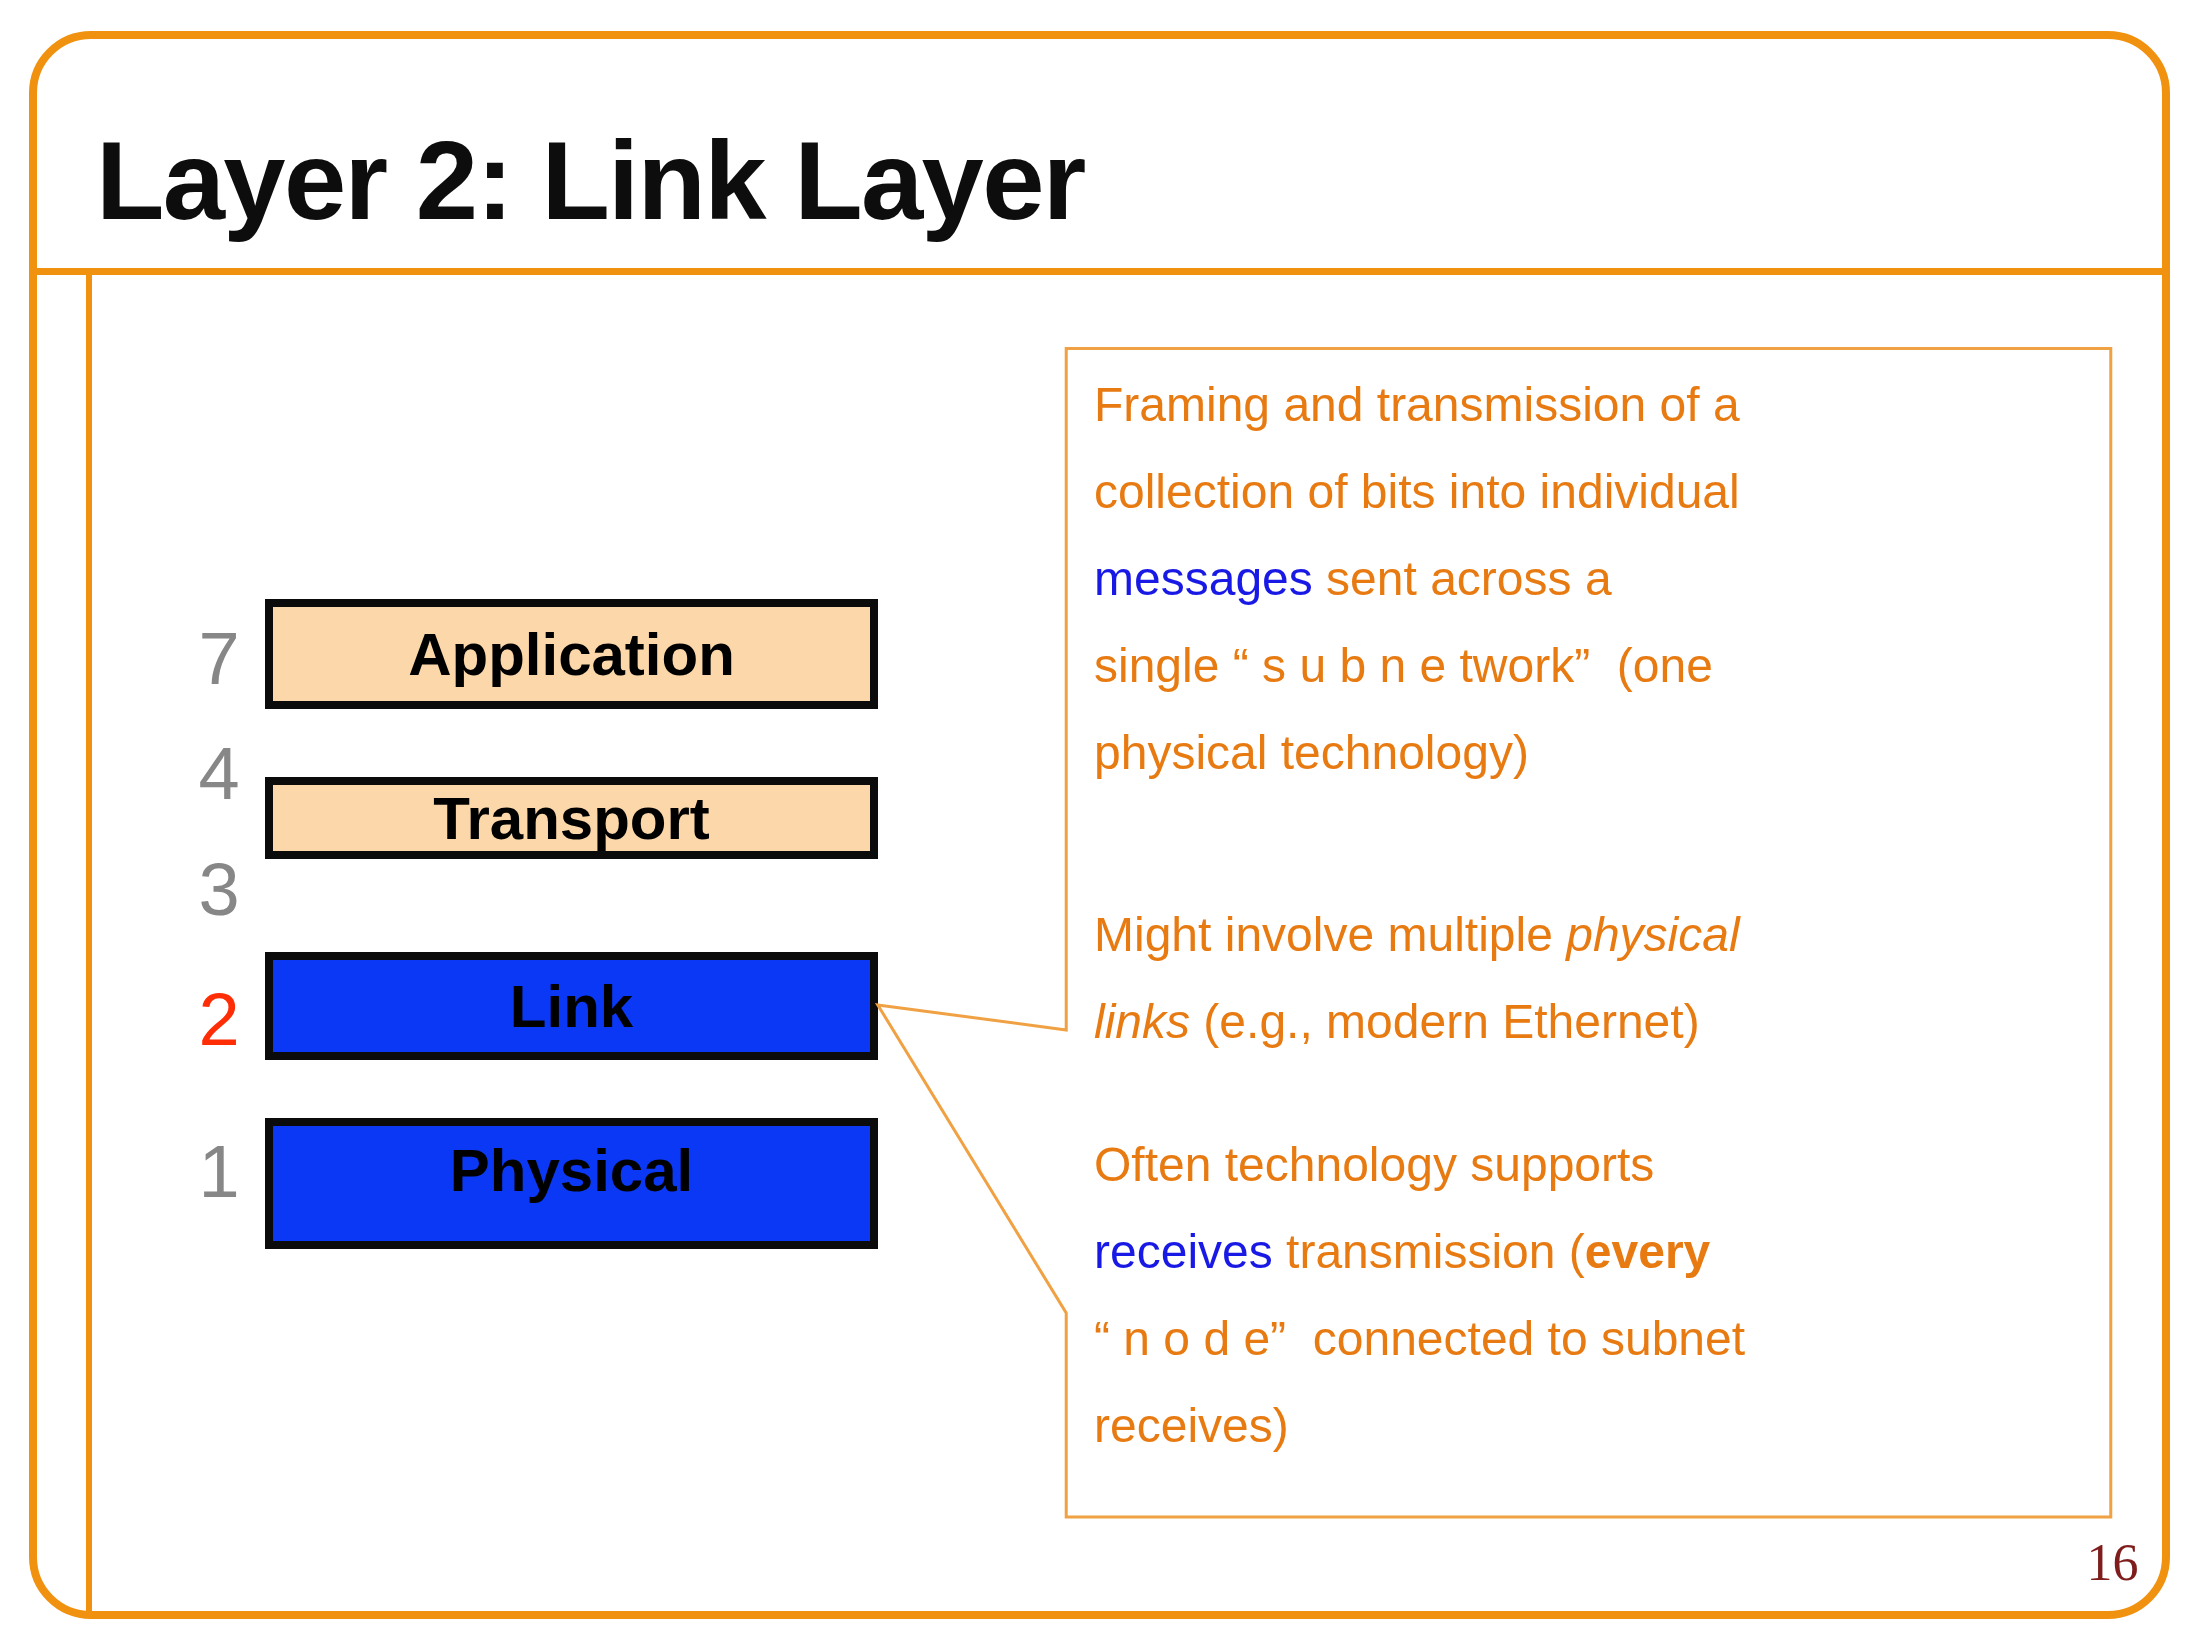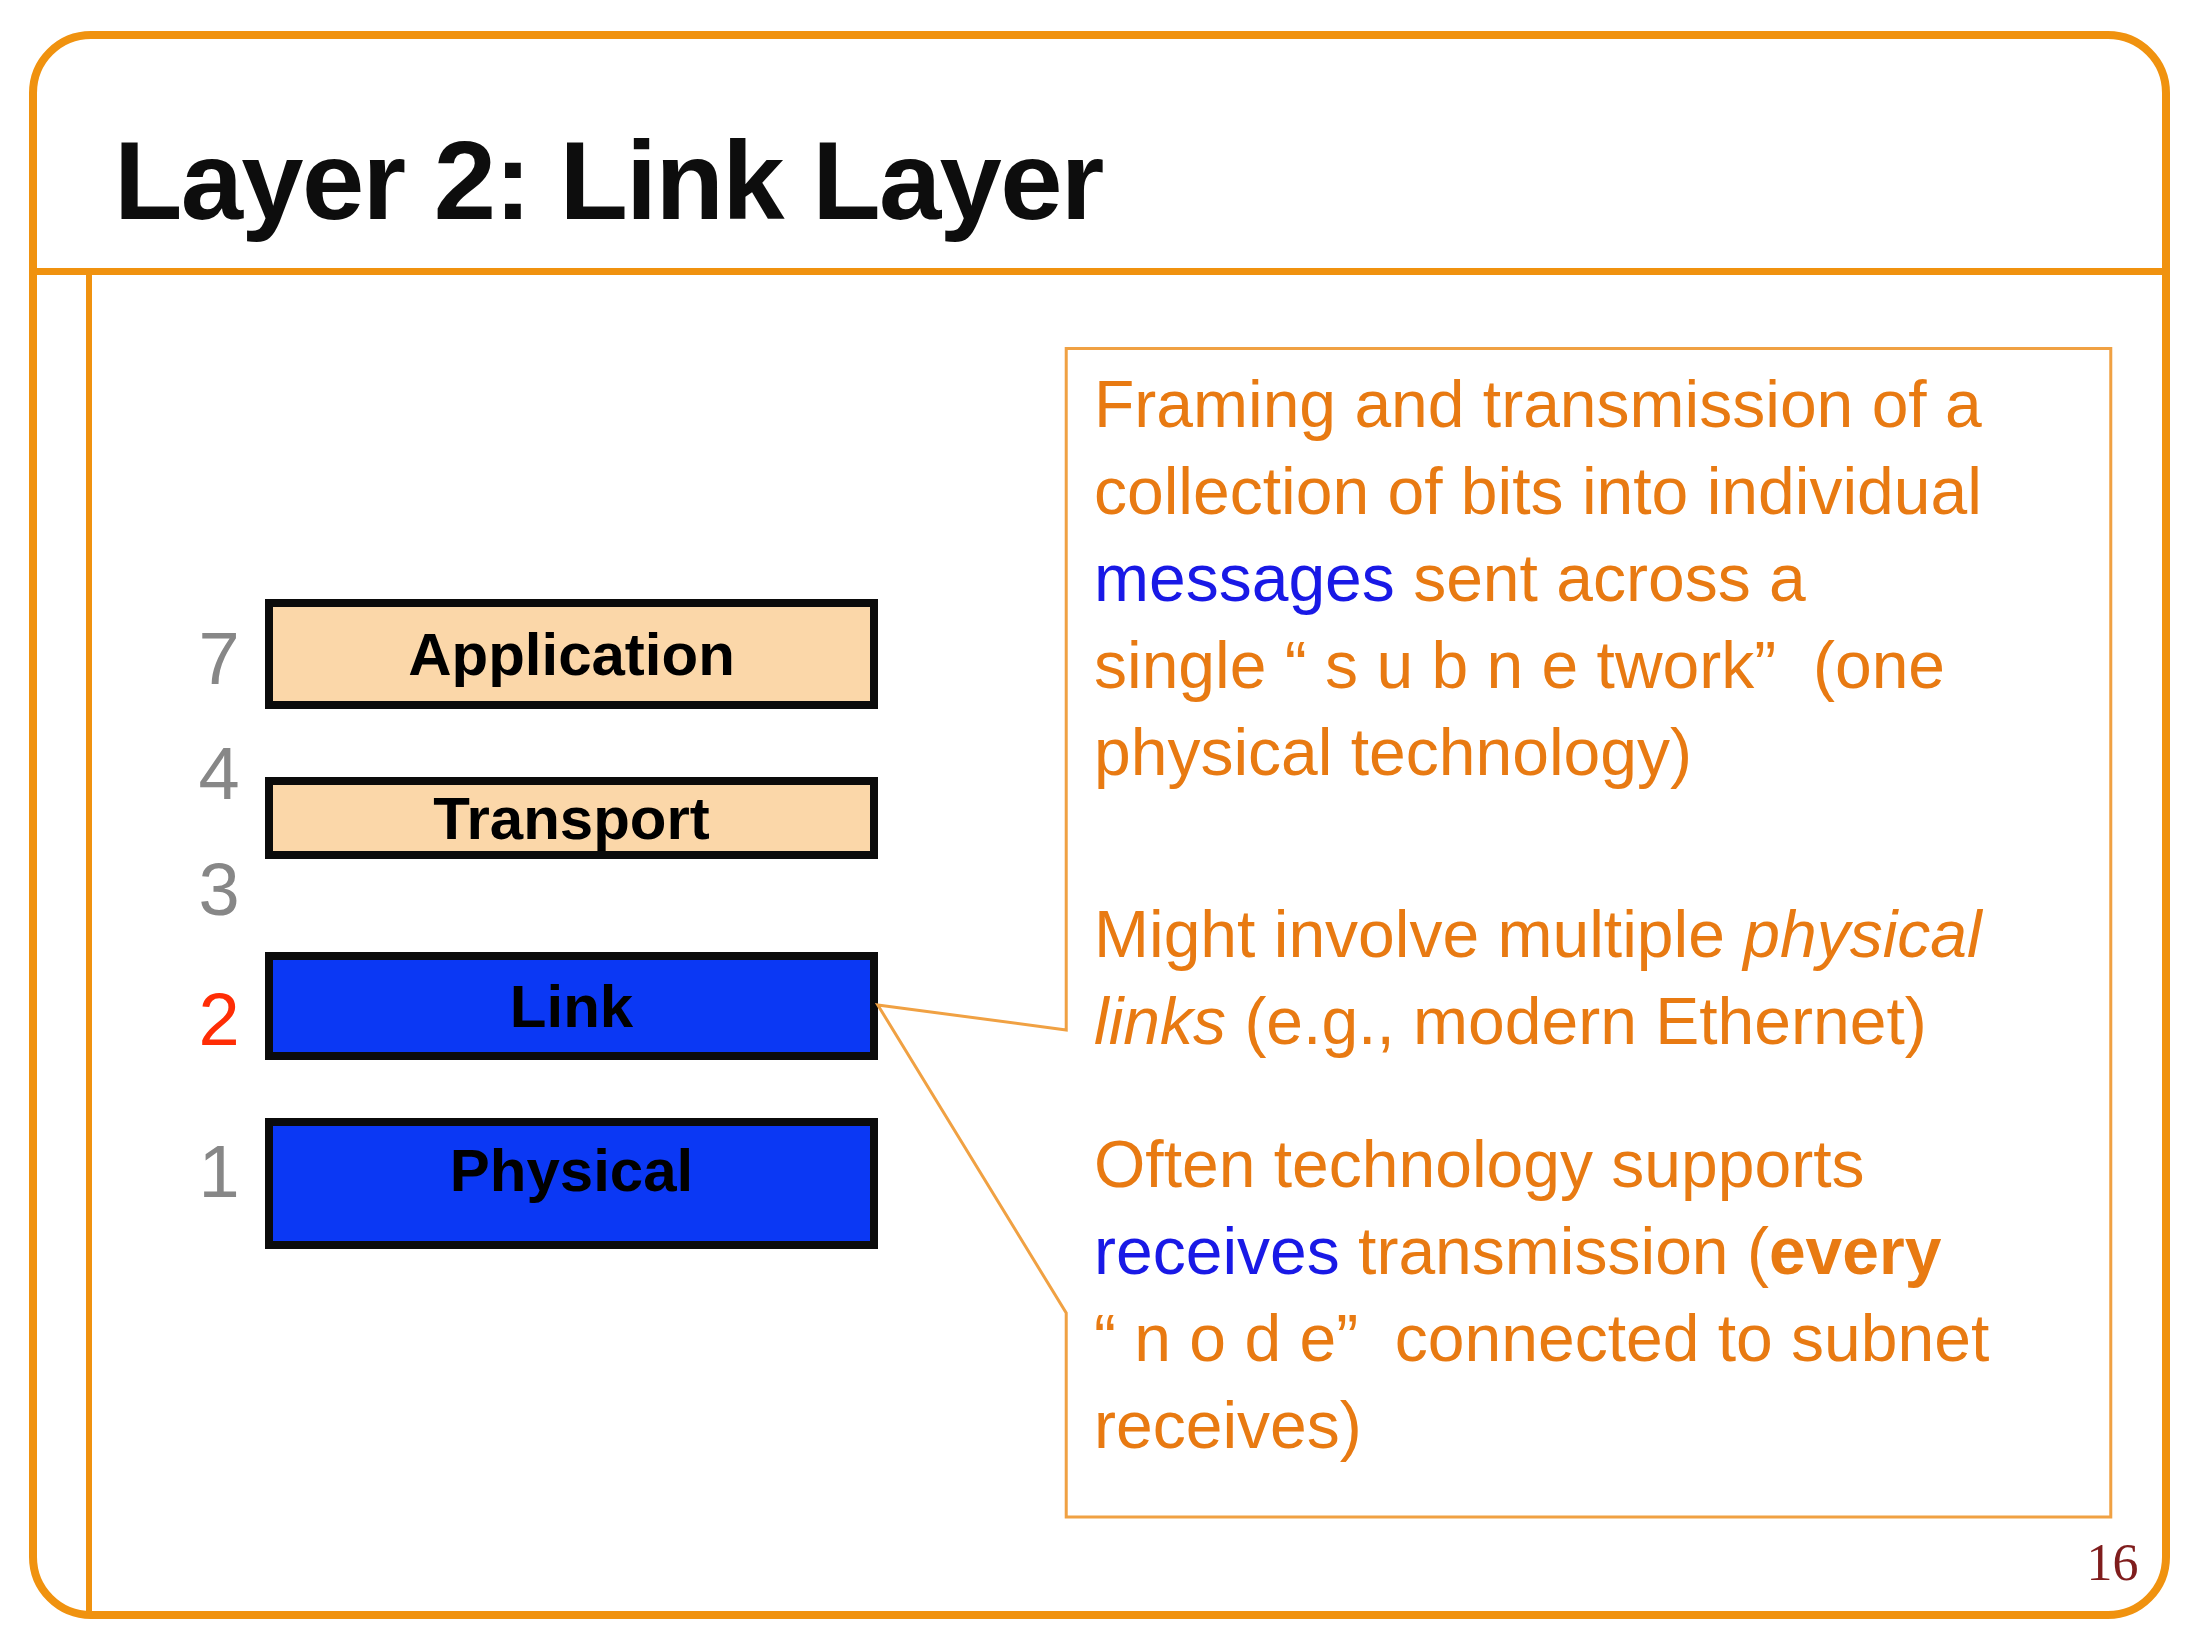--- a/index.html
+++ b/index.html
@@ -20,21 +20,21 @@
   .title-rule{
     position:absolute;left:29px;top:268px;width:2141px;height:6.9px;
     background:var(--frame,#F0920F);
   }
   .side-rule{
     position:absolute;left:86px;top:274px;width:6px;height:1339px;
     background:var(--frame,#F0920F);
   }
   
   .slide-title{
-    position:absolute;left:114px;top:119px;
+    position:absolute;left:96px;top:119px;
     font-size:112px;font-weight:bold;line-height:1.1;
     letter-spacing:-1.7px;
     color:var(--title-black,#0d0d0d);
     white-space:nowrap;
   }
   
   .lnum{
     position:absolute;left:176px;width:86px;height:86px;
     font-size:74px;line-height:86px;text-align:center;
     color:var(--num-gray,#878787);
@@ -63,21 +63,21 @@
   .callout-svg{position:absolute;left:0;top:0;width:2203px;height:1652px;}
   .callout-svg path{
     fill:#ffffff;
     stroke:var(--callout-border,#F0A143);
     stroke-width:3.5;
     stroke-linejoin:miter;
   }
   
   .callout-text{
     position:absolute;left:1094px;top:361px;width:1032px;
-    font-size:66px;line-height:87px;
+    font-size:48px;line-height:87px;
     color:var(--text-orange,#E87A12);
   }
   .callout-text p{
     margin:0;white-space:pre;
   }
   .callout-text p.p1{margin-bottom:95px;}
   .callout-text p.p2{margin-bottom:56px;}
   .run-orange{color:var(--text-orange,#E87A12);}
   .run-blue{color:var(--text-blue,#1919E6);}
   .run-italic{font-style:italic;color:var(--text-orange,#E87A12);}

